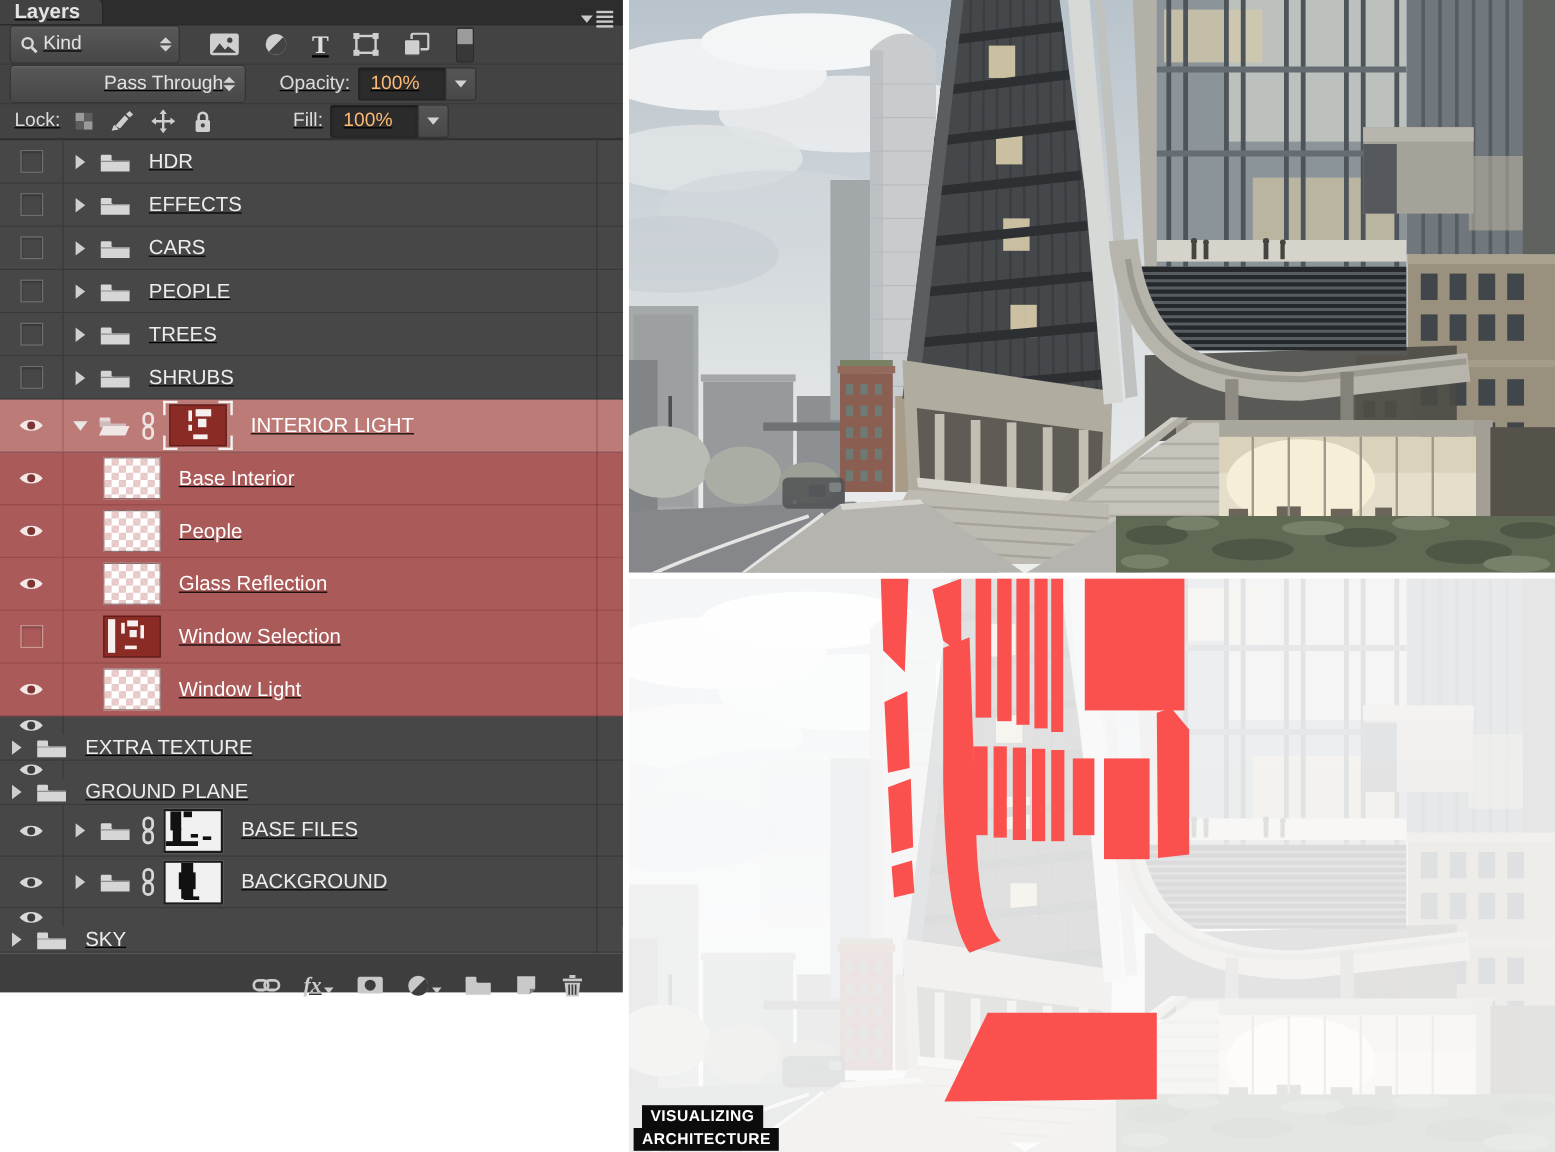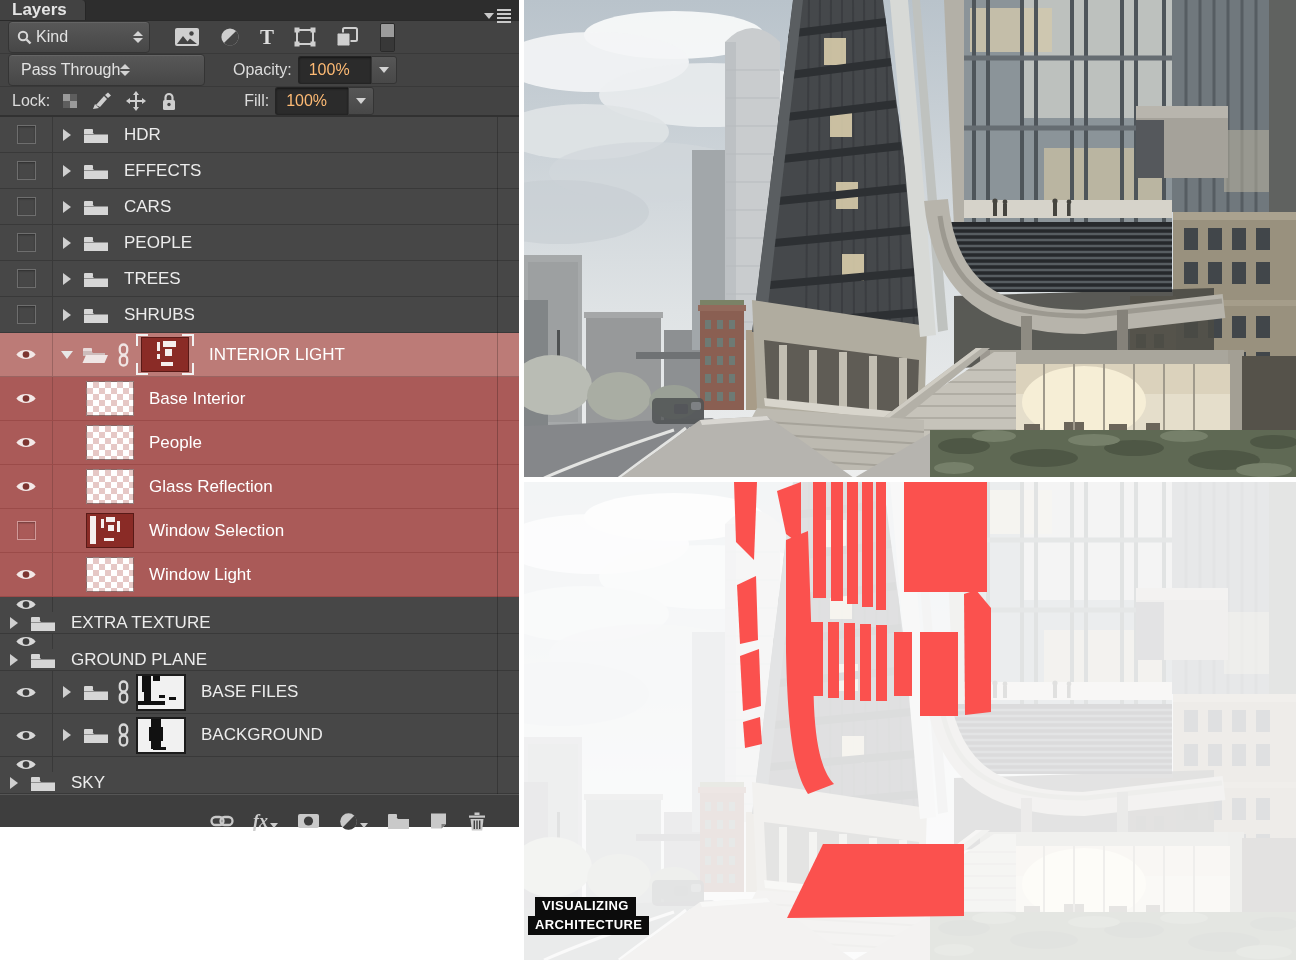--- a/index.html
+++ b/index.html
@@ -1,21 +1,21 @@
 <!DOCTYPE html>
 <html style="--panel-bg: #474747; --selected-header: #bc7b77; --selected-child: #aa5a58; --mask-thumb: #8a2b26; --red-mask: #fb514e; --badge-bg: #0c0c0c; --badge-text: #ffffff;"><head>
 <meta charset="utf-8">
 <style>
   html,body{margin:0;padding:0;}
   body{width:1296px;height:960px;background:#ffffff;overflow:hidden;
        font-family:"Liberation Sans",sans-serif;position:relative;}
 
   
   .panel{position:absolute;left:0;top:0;width:519px;height:772px;
-         background:var(--panel-bg,#474747);display:flex;flex-direction:column;}
+         background:var(--panel-bg,#474747);display:flex;flex-direction:column;text-decoration:underline;}
   .tabbar{height:33px;background:#2d2d2d;display:flex;align-items:stretch;position:relative;
           border-bottom:1px solid #2a2a2a;}
   .tab{background:#424242;padding:0 18px 0 12px;display:flex;align-items:center;
        border-right:1px solid #262626;border-top-right-radius:4px;}
   .tab span{color:#e4e4e4;font-size:17px;font-weight:bold;}
   .panelmenu{position:absolute;right:8px;top:9px;display:flex;align-items:center;gap:3px;cursor:pointer;}
   .pm-arrow{width:0;height:0;border-left:5px solid transparent;border-right:5px solid transparent;
             border-top:6px solid #c9c9c9;}
   .pm-lines{display:flex;flex-direction:column;gap:2px;}
   .pm-lines i{display:block;width:14px;height:2px;background:#c9c9c9;}
@@ -35,21 +35,21 @@
   .fbtn{display:flex;align-items:center;justify-content:center;cursor:pointer;}
   .t-letter{color:#dedede;font-size:21px;font-weight:bold;font-family:"Liberation Serif",serif;line-height:1;}
   .ftoggle{margin-left:22px;width:13px;height:27px;border:1px solid #2a2a2a;border-radius:2px;overflow:hidden;
            display:flex;flex-direction:column;cursor:pointer;}
   .ftoggle i{display:block;flex:1;}
   .ftoggle .top{background:#9b9b9b;}
   .ftoggle .bot{background:#383838;}
 
   .blendrow{height:42px;background:#434343;display:flex;align-items:center;
             border-bottom:1px solid #393939;padding-left:8px;}
-  .dd-blend{width:175px;padding:0 8px 0 12px;justify-content:flex-start;}
+  .dd-blend{width:175px;padding:0 8px 0 12px;justify-content:flex-end;}
   .fieldlabel{color:#dcdcdc;font-size:16px;margin-left:28px;}
   .valwrap{display:flex;margin-left:6px;height:28px;}
   .valbox{width:62px;background:#2b2b2b;border:1px solid #242424;border-right:none;
           border-radius:3px 0 0 3px;color:#fdba74;font-size:16px;display:flex;
           align-items:center;padding-left:10px;box-shadow:inset 0 1px 2px rgba(0,0,0,0.5);}
   .valbtn{width:24px;background:linear-gradient(#565656,#484848);border:1px solid #343434;
           border-radius:0 3px 3px 0;display:flex;align-items:center;justify-content:center;cursor:pointer;}
   .valbtn i{width:0;height:0;border-left:5px solid transparent;border-right:5px solid transparent;
             border-top:6px solid #d3d3d3;}
 
@@ -113,21 +113,21 @@
   .tiny-dn{width:0;height:0;border-left:4px solid transparent;border-right:4px solid transparent;
            border-top:5px solid #cdcdcd;margin-left:2px;margin-top:8px;}
 
   
   .img-top{position:absolute;left:524px;top:0;width:772px;height:477px;}
   .img-bot{position:absolute;left:524px;top:482px;width:772px;height:478px;}
   .img-top svg,.img-bot svg{display:block;width:100%;height:100%;}
   .vbadge{position:absolute;left:4px;top:415px;}
   .vbadge div{display:table;background:var(--badge-bg,#0c0c0c);color:var(--badge-text,#fff);
               font-size:13px;font-weight:bold;letter-spacing:0.4px;padding:2px 7px 2px 7px;line-height:1.15;}
-  .vbadge div:first-child{margin-left:7px;}
+  .vbadge div:first-child{margin-left:7px;margin-top:24px;}
   .redmask{fill:var(--red-mask,#fb514e);}
 </style>
 </head>
 <body>
 
 <svg width="0" height="0" style="position:absolute" aria-hidden="true">
 <defs>
   <linearGradient id="skyg" x1="0" y1="0" x2="0" y2="1">
     <stop offset="0" stop-color="#b9c3cb"></stop>
         <stop offset="0.65" stop-color="#dfe3e5"></stop>

